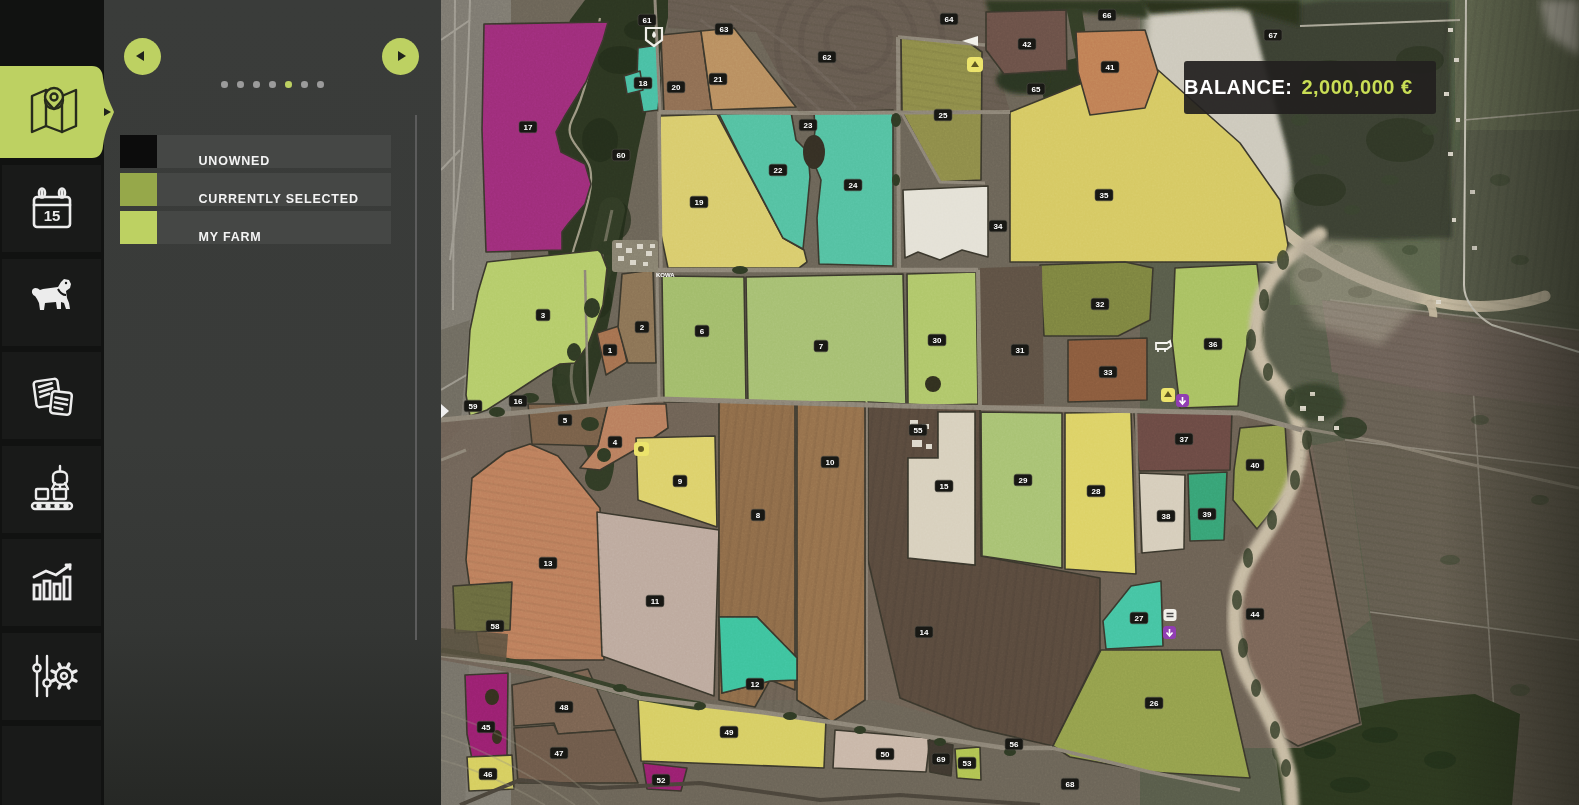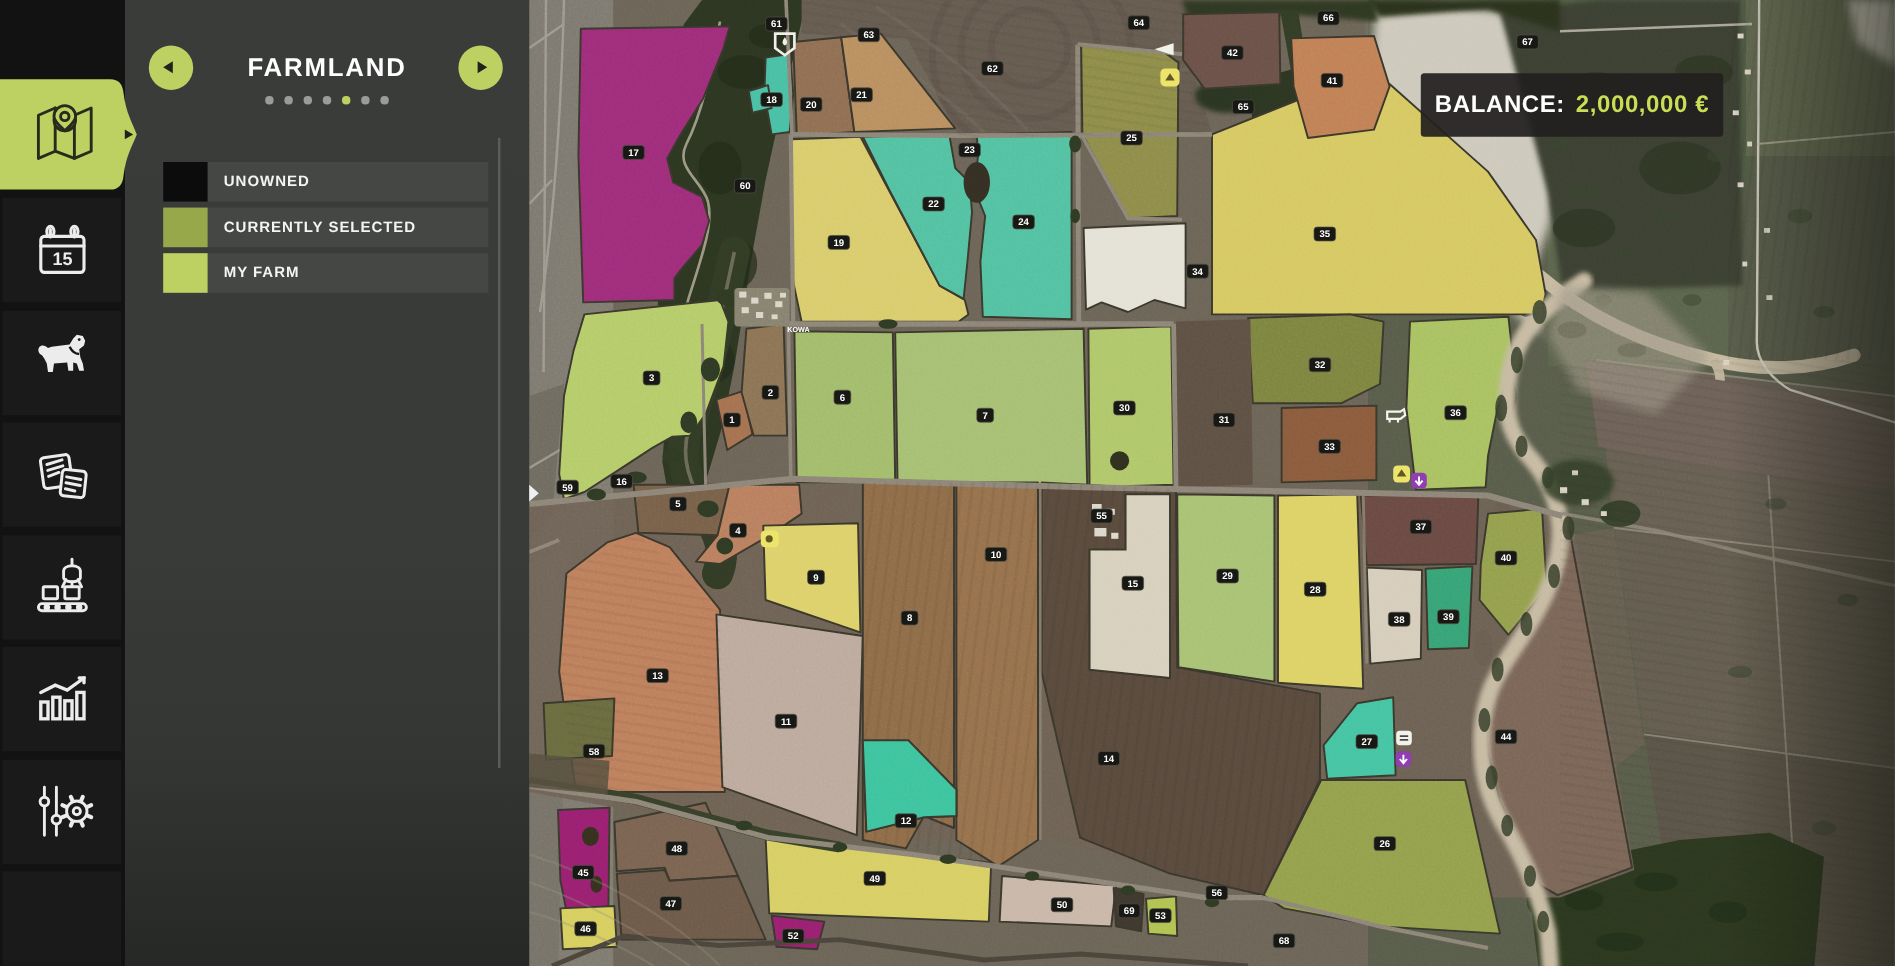--- a/index.html
+++ b/index.html
@@ -9,28 +9,28 @@
 .tile{position:absolute;left:2px;width:99px;height:87px;background:#191a19;display:flex;align-items:center;justify-content:center;}
 #panel{position:absolute;left:104px;top:0;width:337px;height:805px;z-index:20;
 background:linear-gradient(180deg,#3a3c3a 0%,#393b39 55%,#343634 78%,#262825 100%);}
 .navbtn{position:absolute;top:38px;width:37px;height:37px;border-radius:50%;background:#bdd162;}
 .navbtn .tri{position:absolute;top:13px;width:0;height:0;border-top:5.5px solid transparent;border-bottom:5.5px solid transparent;}
 #title{position:absolute;left:0;top:44px;width:337px;text-align:center;color:#fff;
 font-size:21.5px;font-weight:700;letter-spacing:1.5px;}
 #dots{position:absolute;left:0;top:74px;width:337px;text-align:center;}
 .dot{display:inline-block;width:6.6px;height:6.6px;border-radius:50%;background:#9b9b9b;margin:0 4.7px;}
 .dot.on{background:#bdd162;}
-.leg{position:absolute;left:32px;width:271px;height:32.5px;background:#454745;display:flex;align-items:center;}
+.leg{position:absolute;left:16px;width:271px;height:32.5px;background:#454745;display:flex;align-items:flex-end;gap:28px;}
 .leg .sw{width:36.5px;height:32.5px;flex:none;}
 .leg .tx{color:#f4f4f4;font-size:12.5px;font-weight:700;letter-spacing:.8px;padding-left:14px;}
 #scroll{position:absolute;left:311px;top:115px;width:2px;height:525px;background:#5c5c5c;}
 #panelarrow{position:absolute;left:441px;top:404px;width:0;height:0;z-index:21;
 border-top:7px solid transparent;border-bottom:7px solid transparent;border-left:8px solid #efefef;}
 #balance{position:absolute;left:1184px;top:61px;width:252px;height:53px;border-radius:3px;
-background:rgba(34,32,31,0.93);z-index:25;display:flex;align-items:center;justify-content:center;
+background:rgba(34,32,31,0.93);z-index:25;display:flex;align-items:center;
 font-size:20px;font-weight:700;letter-spacing:0.5px;color:#fff;white-space:nowrap;}
 #balance b{color:#c9de55;margin-left:9px;font-weight:700;}
 </style></head><body>
 <div id="stage">
 
 <div id="map"><svg width="1138" height="805" viewBox="441 0 1138 805">
 <defs>
 <filter id="nz" x="0" y="0" width="100%" height="100%">
  <feTurbulence type="fractalNoise" baseFrequency="0.55" numOctaves="3" seed="7"></feTurbulence>
  <feColorMatrix type="saturate" values="0"></feColorMatrix>
@@ -568,21 +568,20 @@
 </g>
       </svg>
 </div>
 <div id="panel">
 <div class="navbtn" style="left:19.5px">
         <div class="tri" style="left:12px;border-right:8px solid #20231c"></div>
       </div>
 <div class="navbtn" style="left:277.5px">
         <div class="tri" style="left:16px;border-left:8px solid #20231c"></div>
       </div>
-<div id="title">FARMLAND</div>
 <div id="dots"><span class="dot"></span><span class="dot"></span><span class="dot"></span><span class="dot"></span><span class="dot on"></span><span class="dot"></span><span class="dot"></span></div>
 <div class="leg" style="top:135px">
         <div class="sw" style="background:#0c0c0c"></div>
         <div class="tx">UNOWNED</div>
       </div>
 <div class="leg" style="top:211px">
         <div class="sw" style="background:#bdd162"></div>
         <div class="tx">MY FARM</div>
       </div>
 <div class="leg" style="top:173px">

